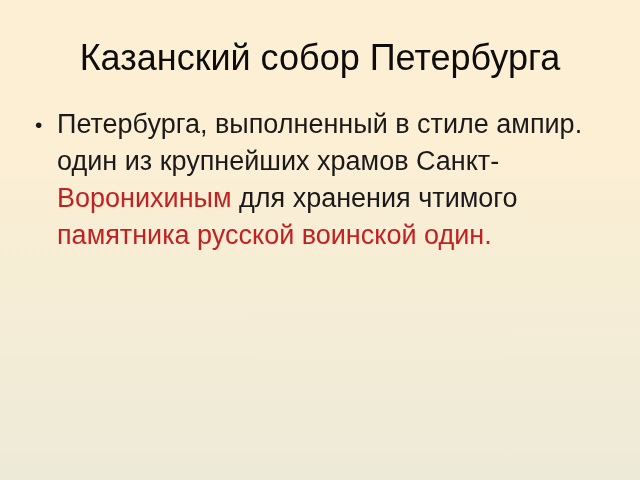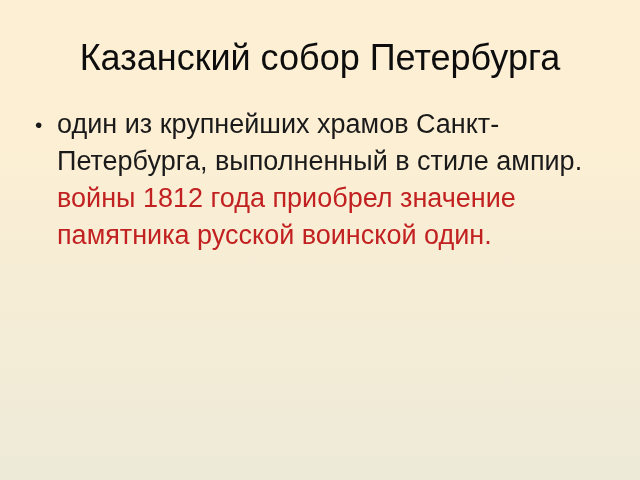--- a/index.html
+++ b/index.html
@@ -53,19 +53,19 @@
 </style>
 </head>
 <body>
 
 <div class="slide">
   <h1 class="slide-title">Казанский собор Петербурга</h1>
 
   <div class="bullet-item">
     <span class="bullet-marker">•</span>
     <div class="bullet-text">
+        <div class="text-line"><span class="run-black">Петербурга, выполненный в стиле ампир.</span></div>
         <div class="text-line"><span class="run-black">один из крупнейших храмов Санкт-</span></div>
-        <div class="text-line"><span class="run-black">Петербурга, выполненный в стиле ампир.</span></div>
-        <div class="text-line"><span class="run-red">войны 1812 года приобрел значение</span></div>
+        <div class="text-line"><span class="run-red">Воронихиным</span><span class="run-black"> для хранения чтимого</span></div>
         <div class="text-line"><span class="run-red">памятника русской воинской один.</span></div>
       </div>
   </div>
 </div>
 
 </body></html>

